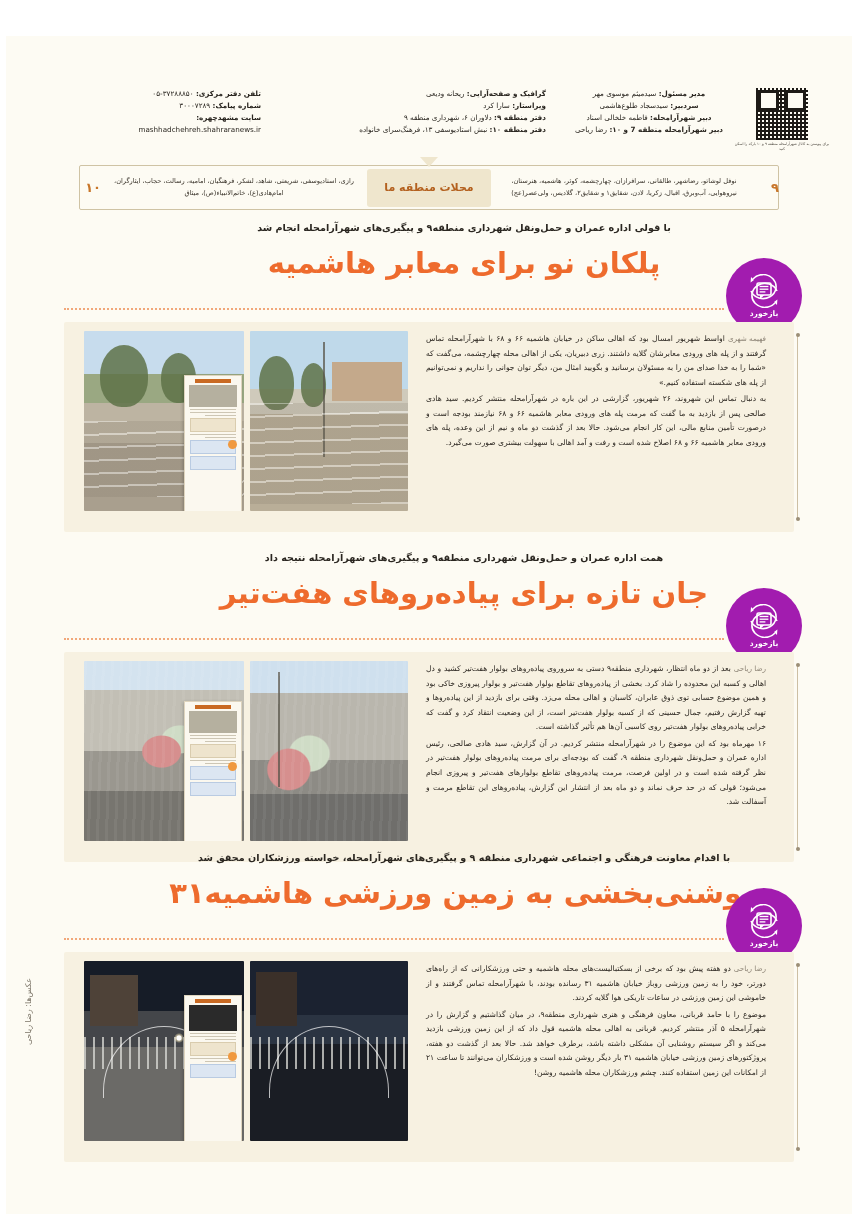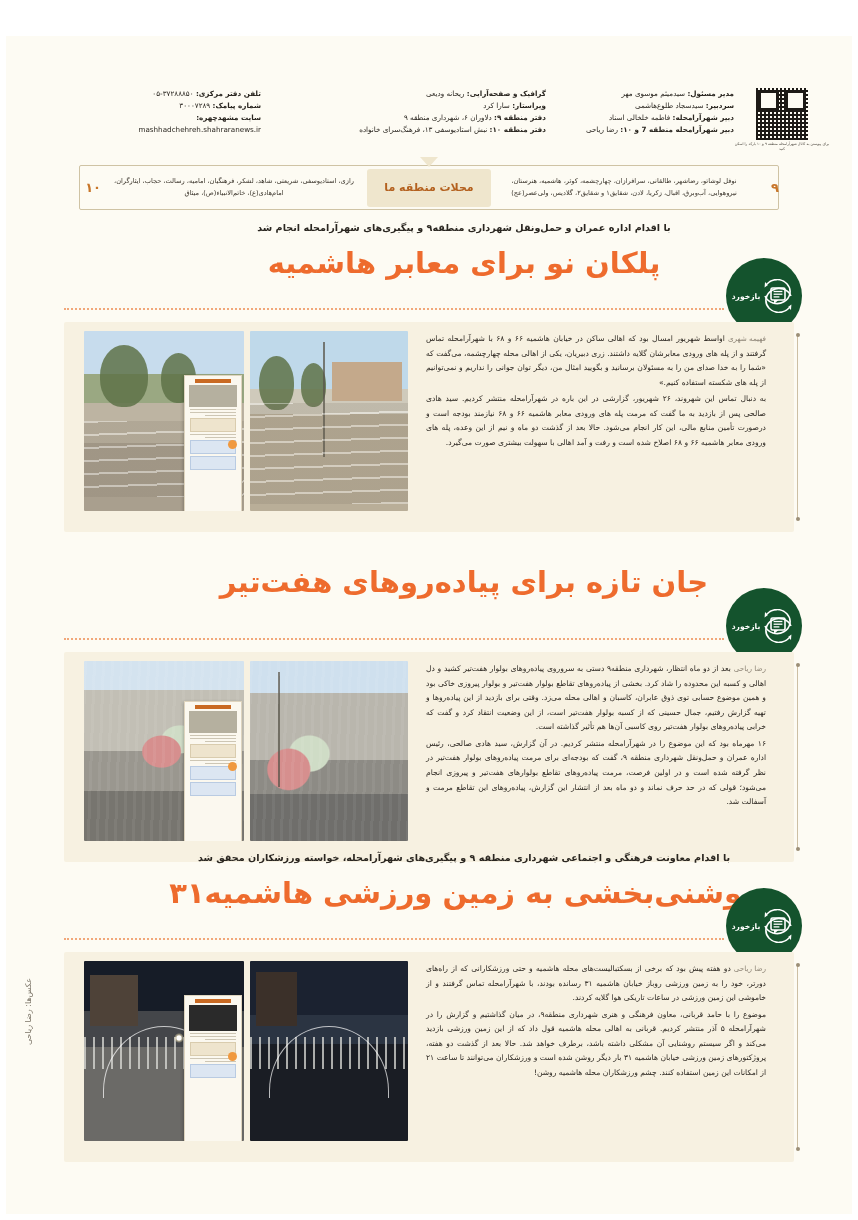--- a/index.html
+++ b/index.html
@@ -79,21 +79,21 @@
     letter-spacing: .1px;
   }
 
   .credits-col {
     font-size: 7.2px;
     line-height: 1.65;
     color: #2a2620;
     text-align: right;
     white-space: nowrap;
   }
-  .credits-col.c1 { width: 170px; }
+  .credits-col.c1 { width: 170px; text-align: center; }
   .credits-col.c2 { width: 215px; margin-right: 18px; }
   .credits-col.c3 { width: 180px; margin-right: 70px; }
   .credits-col .line { display: block; }
   .credits-col .lbl { font-weight: bold; }
   .site-url { direction: ltr; display: inline-block; }
 
   
   .navstrip {
     position: absolute;
     left: 79px;
@@ -195,23 +195,23 @@
   }
 
   
   .badge {
     position: absolute;
     right: -8px;
     top: 36px;
     width: 76px;
     height: 76px;
     border-radius: 50%;
-    background: #14532d;
+    background: #a21caf;
     display: flex;
-    flex-direction: row;
+    flex-direction: column;
     align-items: center;
     justify-content: center;
     color: #fff;
   }
   .badge svg { display: block; }
   .badge-label {
     font-size: 7.6px;
     font-weight: bold;
     color: #ffffff;
     margin-top: 1px;
@@ -448,21 +448,21 @@
     <div class="navstrip-cols">
       <div class="pagenum right">۹</div>
       <div class="navlist">نوفل لوشاتو، رضاشهر، طالقانی، سرافرازان، چهارچشمه، کوثر، هاشمیه، هنرستان، نیروهوایی، آب‌وبرق، اقبال، زکریا، لادن، شقایق۱ و شقایق۲، گلادیس، ولی‌عصر(عج)</div>
       <div class="nav-center-tab">محلات منطقه ما</div>
       <div class="navlist">رازی، استادیوسفی، شریعتی، شاهد، لشکر، فرهنگیان، امامیه، رسالت، حجاب، ایثارگران، امام‌هادی(ع)، خاتم‌الانبیاء(ص)، میثاق</div>
       <div class="pagenum">۱۰</div>
     </div>
   </div>
 
   <div class="article art1">
-    <div class="kicker">با اقدام اداره عمران و حمل‌ونقل شهرداری منطقه۹ و پیگیری‌های شهرآرامحله انجام شد</div>
+    <div class="kicker">با قولی اداره عمران و حمل‌ونقل شهرداری منطقه۹ و پیگیری‌های شهرآرامحله انجام شد</div>
     <div class="headline">پلکان نو برای معابر هاشمیه</div>
     <div class="dotrule"></div>
 
     <div class="badge">
       <span>
         <svg width="36" height="34" viewBox="0 0 36 34" fill="none">
           <path d="M7 5 A13 12 0 1 1 5 17" stroke="#fff" stroke-width="1.6" fill="none"></path>
           <path d="M29 29 A13 12 0 1 1 31 17" stroke="#fff" stroke-width="1.6" fill="none"></path>
           <path d="M5 3 L8 6 L4.6 8.4 Z" fill="#fff"></path>
           <path d="M31 31 L28 28 L31.4 25.6 Z" fill="#fff"></path>
@@ -506,20 +506,21 @@
             <div class="clip-box blue"></div>
             <div class="clip-box blue"></div>
             <div class="clip-dot" style="top:64px"></div>
           </div>
         </div>
       </div>
     </div>
   </div>
 
   <div class="article art2">
+    <div class="kicker">همت اداره عمران و حمل‌ونقل شهرداری منطقه۹ و پیگیری‌های شهرآرامحله نتیجه داد</div>
     <div class="headline">جان تازه برای پیاده‌روهای هفت‌تیر</div>
     <div class="dotrule"></div>
 
     <div class="badge">
       <span>
         <svg width="36" height="34" viewBox="0 0 36 34" fill="none">
           <path d="M7 5 A13 12 0 1 1 5 17" stroke="#fff" stroke-width="1.6" fill="none"></path>
           <path d="M29 29 A13 12 0 1 1 31 17" stroke="#fff" stroke-width="1.6" fill="none"></path>
           <path d="M5 3 L8 6 L4.6 8.4 Z" fill="#fff"></path>
           <path d="M31 31 L28 28 L31.4 25.6 Z" fill="#fff"></path>

